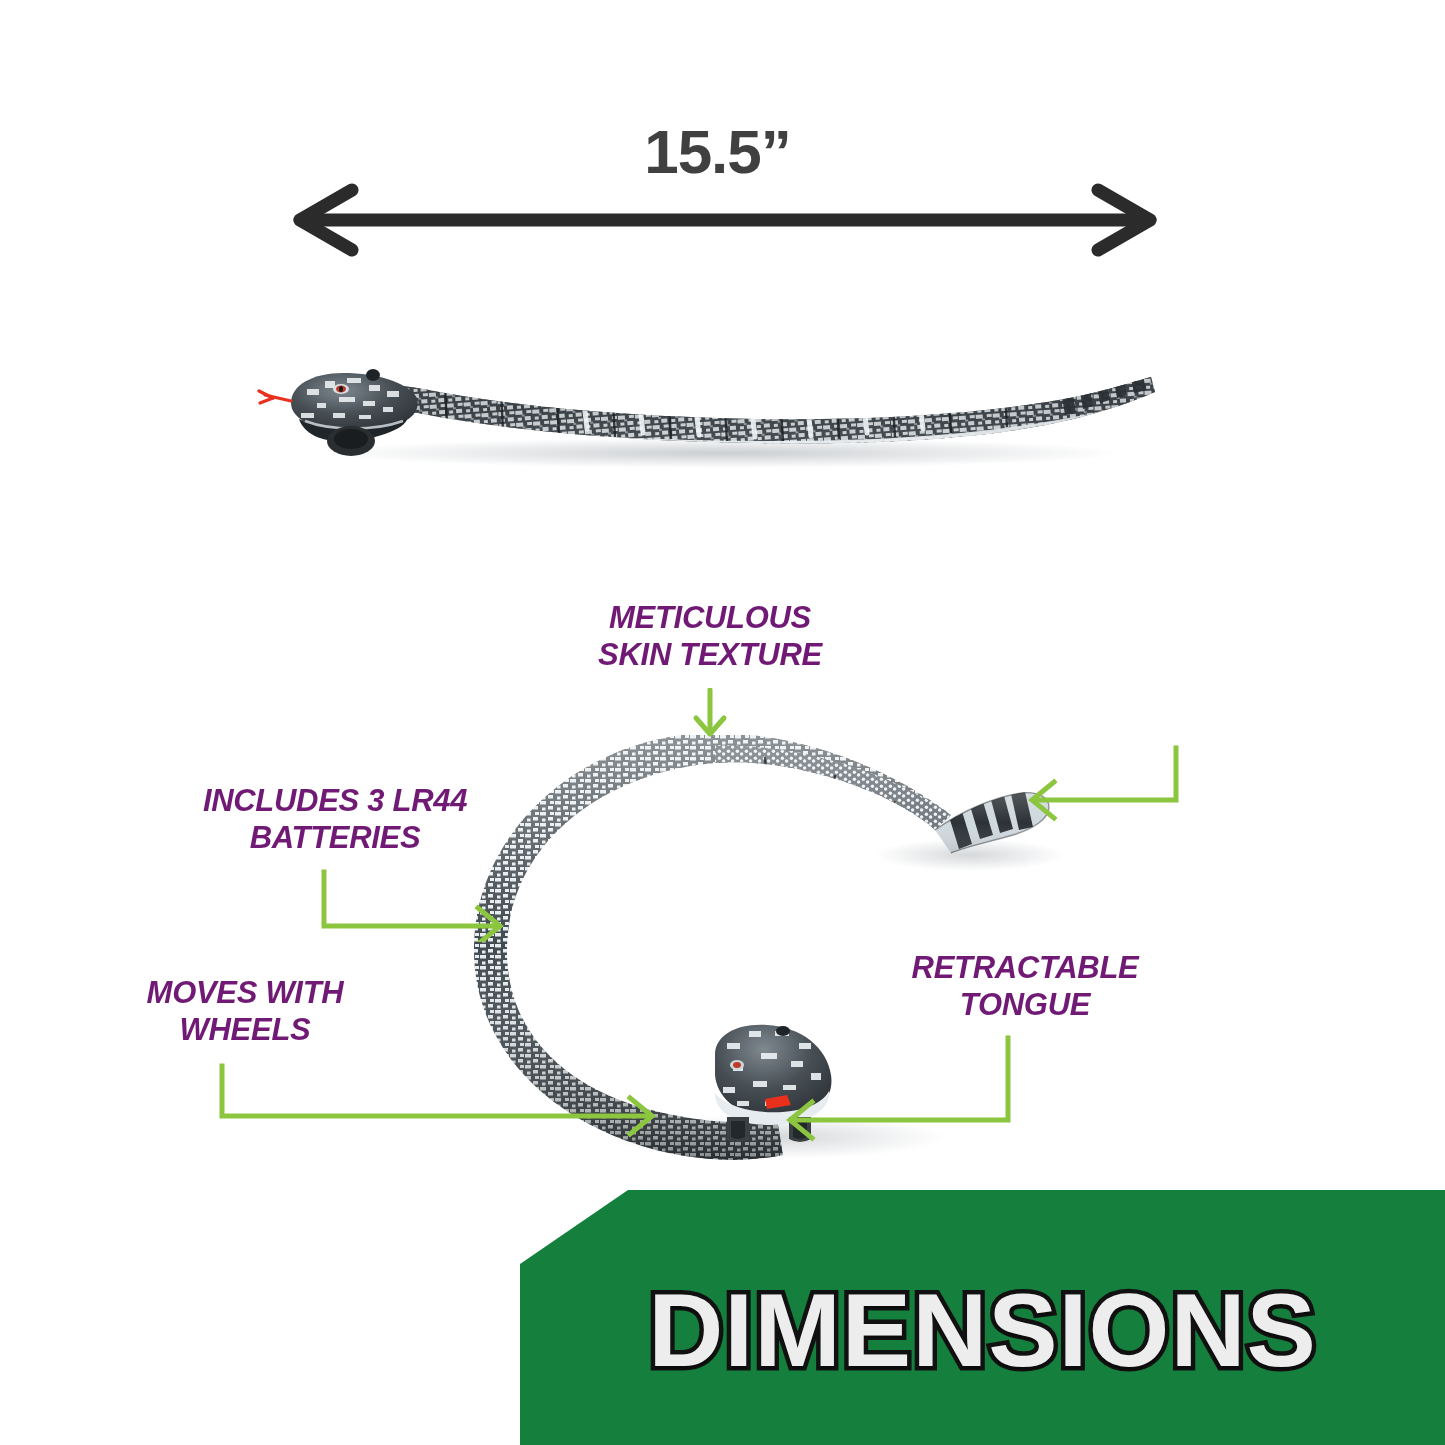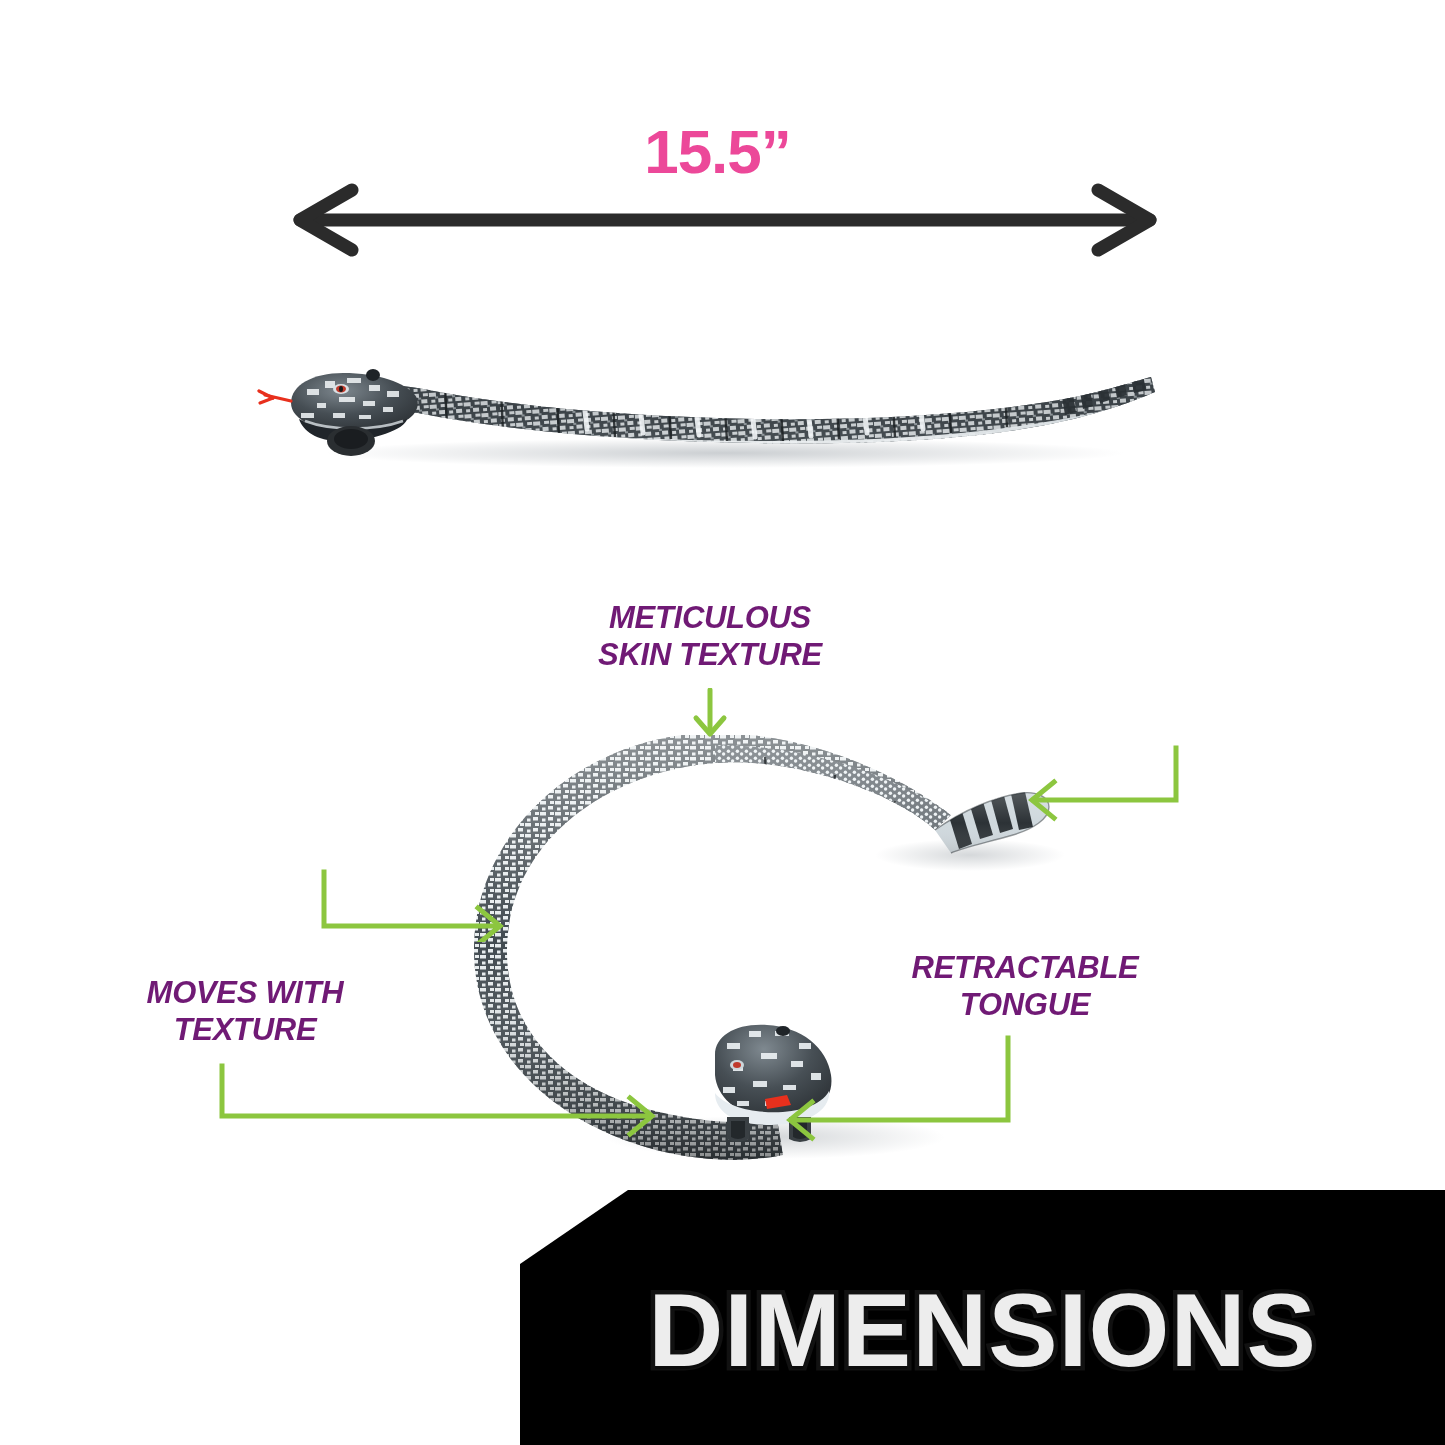--- a/index.html
+++ b/index.html
@@ -21,21 +21,21 @@
   
   #dim-label {
     position: absolute;
     left: 0;
     top: 116px;
     width: 1445px;
     text-align: center;
     font-size: 62px;
     font-weight: 700;
     letter-spacing: -1px;
-    color: #ec4899;
+    color: #404040;
     font-family: "Liberation Sans", sans-serif;
   }
   #dim-label-inner { margin-left: -10px; }
 
   #dim-arrow {
     position: absolute;
     left: 280px;
     top: 180px;
     width: 890px;
     height: 80px;
@@ -61,21 +61,21 @@
   
   .connector { position: absolute; }
 
   
   #banner {
     position: absolute;
     left: 520px;
     top: 1190px;
     width: 925px;
     height: 255px;
-    background: #000000;
+    background: #15803d;
     clip-path: polygon(108px 0, 925px 0, 925px 255px, 0 255px, 0 74px);
   }
   #banner-title {
     position: absolute;
     left: 0;
     top: 0;
     width: 925px;
     height: 255px;
     display: flex;
     align-items: center;
@@ -360,29 +360,31 @@
     </g>
   </svg>
 
   <svg class="connector" style="left:1020px; top:742px;" width="210" height="80" viewBox="0 0 210 80">
     <g stroke="#8CC63F" stroke-width="5" fill="none" stroke-linecap="square" stroke-linejoin="miter">
       <polyline points="156,6 156,58 14,58"></polyline>
       <polyline points="34,40 12,58 34,76"></polyline>
     </g>
   </svg>
 
+  <div class="callout" style="left:150px; top:783px; width:370px;">INCLUDES 3 LR44
+BATTERIES</div>
   <svg class="connector" style="left:320px; top:862px;" width="195" height="80" viewBox="0 0 195 80">
     <g stroke="#8CC63F" stroke-width="5" fill="none" stroke-linecap="square" stroke-linejoin="miter">
       <polyline points="4,10 4,64 178,64"></polyline>
       <polyline points="158,46 180,64 158,82"></polyline>
     </g>
   </svg>
 
   <div class="callout" style="left:80px; top:975px; width:330px;">MOVES WITH
-TEXTURE</div>
+WHEELS</div>
   <svg class="connector" style="left:218px; top:1058px;" width="450" height="80" viewBox="0 0 450 80">
     <g stroke="#8CC63F" stroke-width="5" fill="none" stroke-linecap="square" stroke-linejoin="miter">
       <polyline points="4,8 4,58 432,58"></polyline>
       <polyline points="412,40 434,58 412,76"></polyline>
     </g>
   </svg>
 
   <div class="callout" style="left:855px; top:950px; width:340px;">RETRACTABLE
 TONGUE</div>
   <svg class="connector" style="left:760px; top:1032px;" width="280" height="110" viewBox="0 0 280 110">

